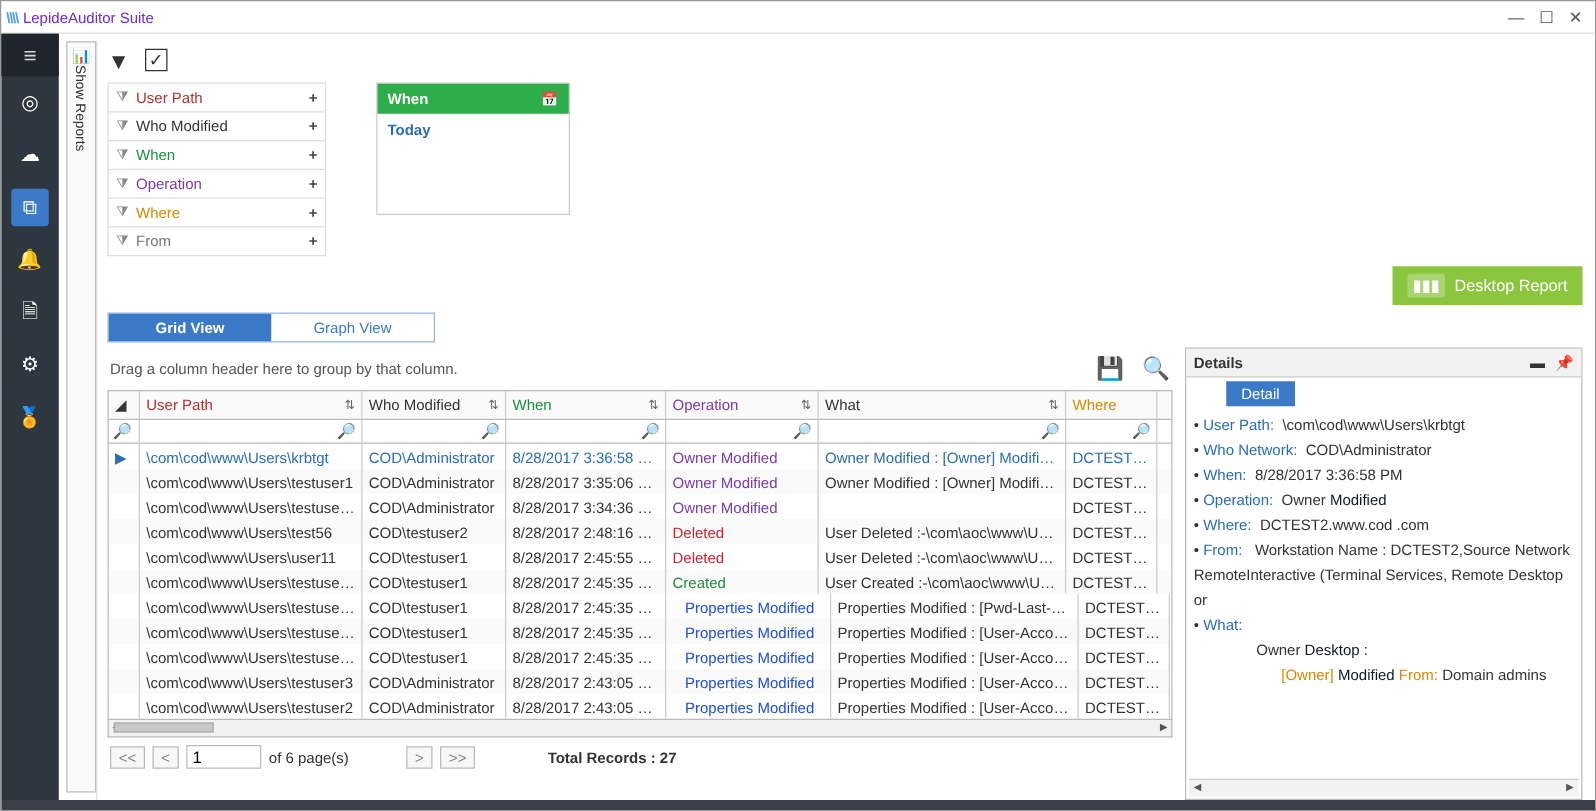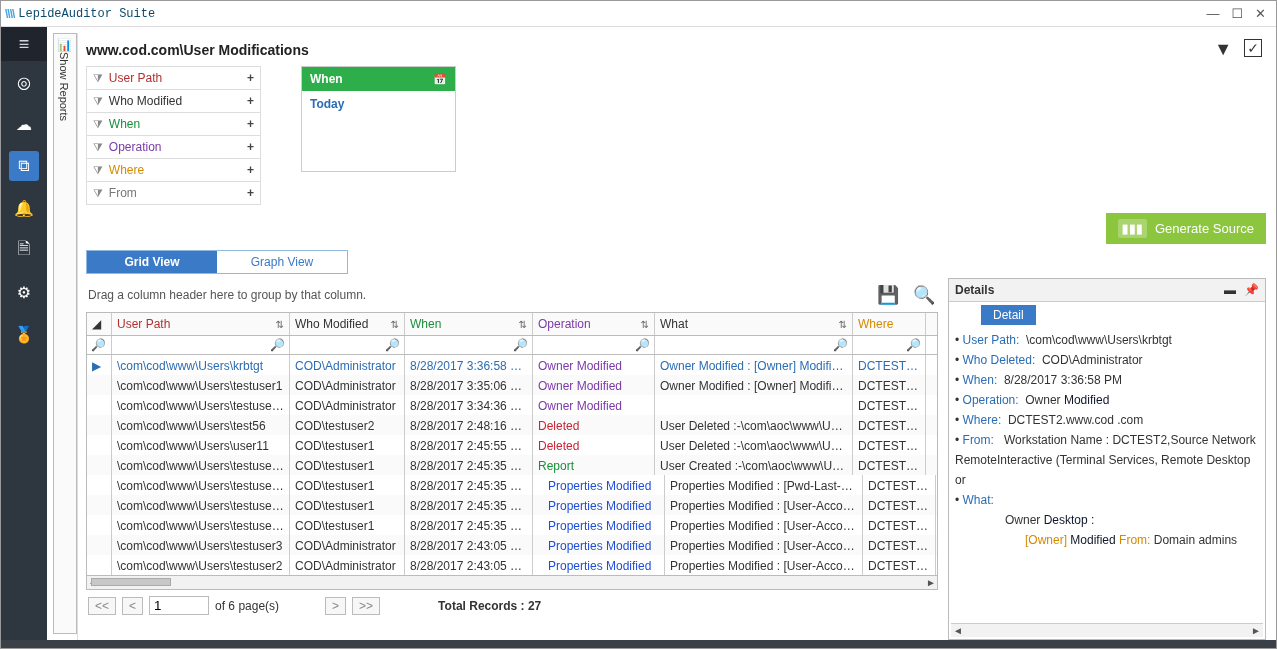--- a/index.html
+++ b/index.html
@@ -1,20 +1,20 @@
 <!DOCTYPE html>
 <html><head>
 <meta charset="utf-8">
 <style>
 * { box-sizing: border-box; margin: 0; padding: 0; font-family: "Segoe UI", Arial, sans-serif; }
 body { width: 1277px; height: 649px; overflow: hidden; background: #fff; border: 1px solid #999; font-size: 12px; color: #333; }
 
 .titlebar { height: 26px; display: flex; align-items: center; padding: 0 4px; border-bottom: 1px solid #ddd; }
 .titlebar .logo { color: #4aa3e0; font-weight: bold; margin-right: 4px; letter-spacing: -1px; }
-.titlebar .title { font-size: 12px; color: #0c4a6e; font-family: Liberation Mono, monospace; }
+.titlebar .title { font-size: 12px; color: #6d28d9; }
 .titlebar .win-controls { margin-left: auto; display: flex; gap: 12px; padding-right: 6px; color: #555; font-size: 13px; }
 
 .app-body { display: flex; height: calc(649px - 26px - 10px); }
 .left-rail { width: 46px; background: #2e3640; display: flex; flex-direction: column; align-items: center; padding-top: 0; }
 .left-rail .ham { width: 100%; height: 34px; background: #20252d; display:flex; align-items:center; justify-content:center; }
 .left-rail .rail-icon { width: 30px; height: 30px; margin: 6px 0; display:flex; align-items:center; justify-content:center; border-radius: 3px; color:#fff; font-size:16px;}
 .left-rail .rail-icon.active { background: #3b7ac6; }
 .show-reports-tab { width: 24px; border: 1px solid #bbb; margin: 6px 0 6px 6px; background: #fafafa; display:flex; align-items:flex-start; justify-content:center; padding-top:4px; }
 .show-reports-tab .vtxt { writing-mode: vertical-rl; font-size: 11px; color:#333; }
 .show-reports-tab .vicon { font-size:12px; color:#3b7ac6; }
@@ -139,21 +139,20 @@
 
   <div class="show-reports-tab">
     <div>
       <div class="vicon">📊</div>
       <div class="vtxt">Show Reports</div>
     </div>
   </div>
 
   <div class="content">
     <div class="breadcrumb-row">
-      <div class="breadcrumb">www.cod.com\User Modifications</div>
       <div class="top-icons">
         <span>▼</span>
         <span style="border:1px solid #333;width:18px;height:18px;display:inline-flex;align-items:center;justify-content:center;font-size:14px;">✓</span>
       </div>
     </div>
 
     <div class="filters-row">
       <div class="filter-stack" id="filter-stack">
           <div class="filter-item">
             <span class="funnel">⧩</span>
@@ -191,21 +190,21 @@
             <span>When</span>
             <span class="cal">📅</span>
           </div>
         <div class="body">Today</div>
       </div>
     </div>
 
     <div class="gen-report-row">
       <button class="gen-report">
         <span class="ico">▮▮▮</span>
-        <span>Generate Source</span>
+        <span>Desktop Report</span>
       </button>
     </div>
 
     <div class="view-tabs">
       <div class="vt active">Grid View</div>
       <div class="vt inactive">Graph View</div>
     </div>
 
     <div class="grid-zone">
       <div class="grid-left">
@@ -312,21 +311,21 @@
               <div class="gc col-when">8/28/2017 2:45:55 PM</div>
               <div class="gc col-op op-del">Deleted</div>
               <div class="gc col-what">User Deleted :-\com\aoc\www\Users\...</div>
               <div class="gc col-where">DCTEST2.www</div>
             </div>
             <div class="grid-row">
               <div class="gc col-sel"></div>
               <div class="gc col-up">\com\cod\www\Users\testuser11</div>
               <div class="gc col-who">COD\testuser1</div>
               <div class="gc col-when">8/28/2017 2:45:35 PM</div>
-              <div class="gc col-op op-create">Report</div>
+              <div class="gc col-op op-create">Created</div>
               <div class="gc col-what">User Created :-\com\aoc\www\Users...</div>
               <div class="gc col-where">DCTEST2.www</div>
             </div>
             <div class="grid-row">
               <div class="gc col-sel"></div>
               <div class="gc col-up">\com\cod\www\Users\testuser11</div>
               <div class="gc col-who">COD\testuser1</div>
               <div class="gc col-when">8/28/2017 2:45:35 PM</div>
               <div class="gc col-op op-prop">Properties Modified</div>
               <div class="gc col-what">Properties Modified :  [Pwd-Last-Set] M...</div>
@@ -391,21 +390,21 @@
         <div class="dp-hdr">
           <span>Details</span>
           <div class="dp-icons">
             <span>▬</span>
             <span>📌</span>
           </div>
         </div>
         <div class="detail-tab"><span>Detail</span></div>
         <div class="detail-body">
           <div class="bullet"><span class="lbl">User Path:</span>&nbsp;&nbsp;<span>\com\cod\www\Users\krbtgt</span></div>
-          <div class="bullet"><span class="lbl">Who Deleted:</span>&nbsp;&nbsp;<span>COD\Administrator</span></div>
+          <div class="bullet"><span class="lbl">Who Network:</span>&nbsp;&nbsp;<span>COD\Administrator</span></div>
           <div class="bullet"><span class="lbl">When:</span>&nbsp;&nbsp;<span>8/28/2017 3:36:58 PM</span></div>
           <div class="bullet"><span class="lbl">Operation:</span>&nbsp;&nbsp;<span>Owner </span><span class="mod">Modified</span></div>
           <div class="bullet"><span class="lbl">Where:</span>&nbsp;&nbsp;<span>DCTEST2.www.cod .com</span></div>
           <div class="bullet"><span class="lbl">From:</span>&nbsp;&nbsp;&nbsp;<span>Workstation Name : DCTEST2,Source Network</span></div>
           <div>RemoteInteractive (Terminal Services, Remote Desktop or</div>
           <div class="bullet"><span class="lbl">What:</span></div>
           <div style="padding-left:50px;"><span>Owner </span><span class="mod">Desktop :</span></div>
           <div style="padding-left:70px;"><span class="owner">[Owner] </span><span class="mod">Modified </span><span class="from">From: </span><span>Domain admins </span></div>
         </div>
         <div class="dp-scroll">

